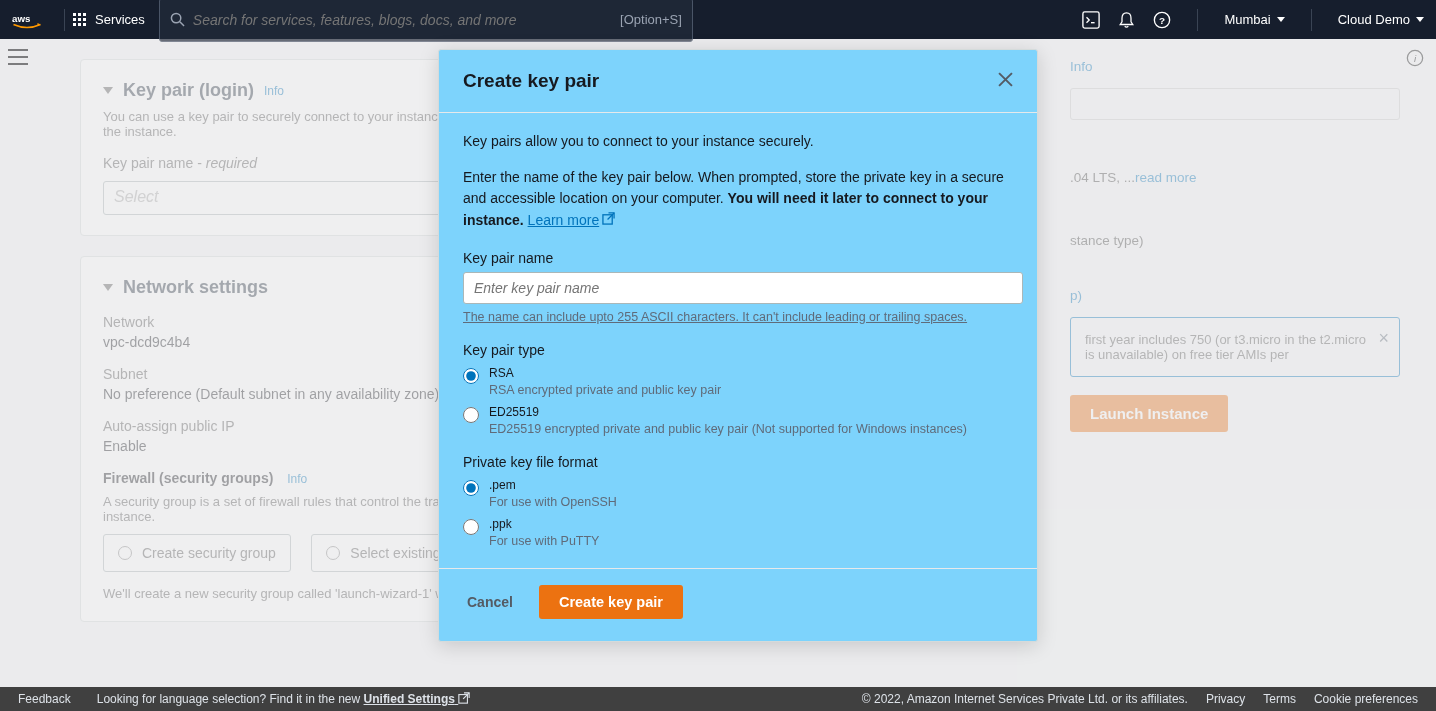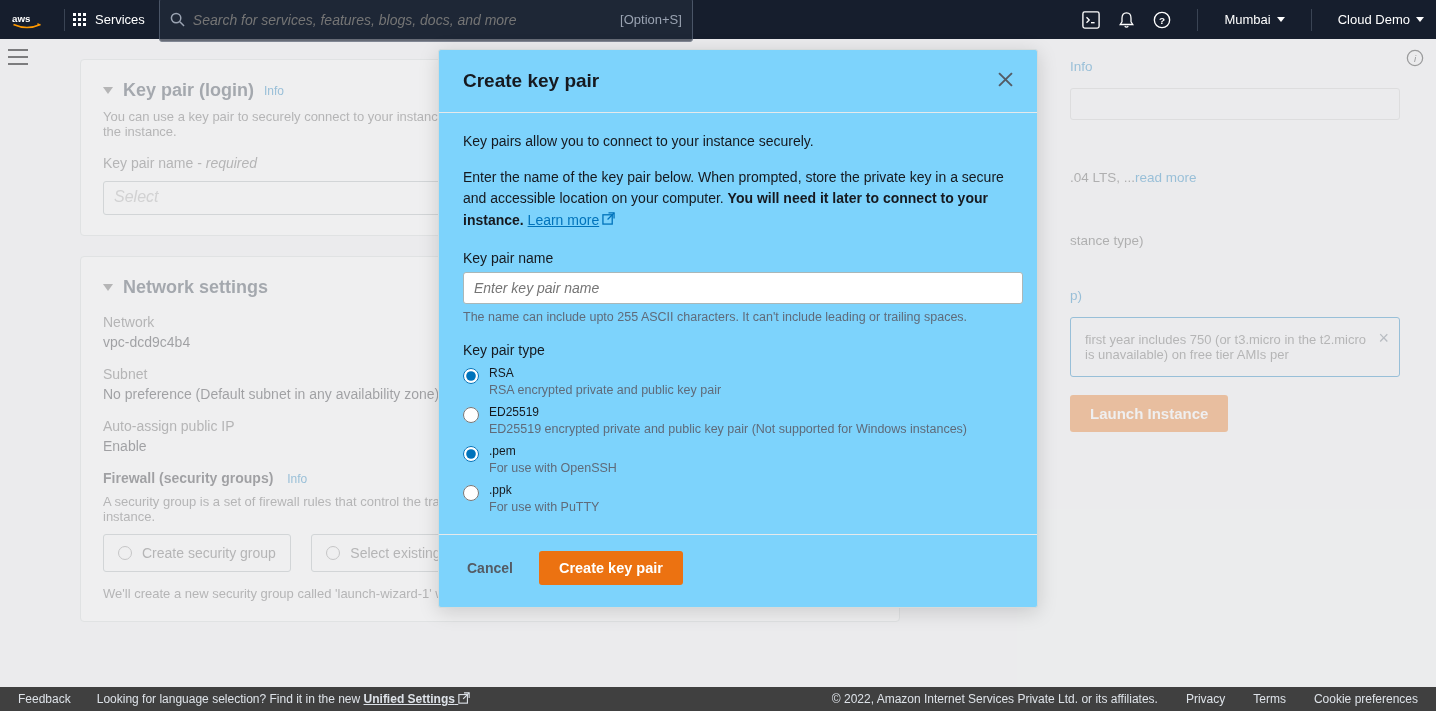--- a/index.html
+++ b/index.html
@@ -51,35 +51,35 @@
 .modal { position:absolute; left:438px; top:49px; width:600px; background:#7dd3fc; border:1px solid #d5dbdb; box-shadow:0 4px 20px rgba(0,0,0,0.15); border-radius:3px; }
 .modal .head { padding:20px 24px; display:flex; align-items:center; }
 .modal .head h2 { font-size:19px; font-weight:700; color:#16191f; }
 .modal .head .close { margin-left:auto; cursor:pointer; color:#545b64; }
 .modal .body { padding:4px 24px 20px 24px; border-top:1px solid #e6e9eb; }
 .modal .body p { font-size:14px; color:#16191f; line-height:1.55; margin:14px 0; }
 .modal .body a { color:#0073bb; text-decoration:underline; }
 .ext-ico { display:inline-block; margin-left:3px; }
 .section-label { font-size:14px; font-weight:400; color:#16191f; margin-top:18px; margin-bottom:6px; }
 .input { width:560px; height:32px; border:1px solid #aab7b8; border-radius:3px; padding:0 10px; font-size:14px; font-style:italic; color:#555; }
-.hint { font-size:12.5px; color:#5f6b7a; margin-top:6px; }
+.hint { font-size:12.5px; color:#5f6b7a; margin-top:6px;text-decoration:underline; }
 .radio-row { display:flex; align-items:flex-start; margin-top:8px; }
 .radio-row input[type=radio] { width:16px; height:16px; margin-top:2px; accent-color:#0073bb; }
 .radio-row .rtxt { margin-left:10px; }
 .radio-row .rtitle { font-size:12px; color:#16191f; }
 .radio-row .rdesc { font-size:12.5px; color:#5f6b7a; margin-top:3px; }
 .modal .foot { padding:16px 24px 22px 24px; border-top:1px solid #e6e9eb; display:flex; align-items:center; }
 .btn-cancel { background:none; border:none; font-size:14px; font-weight:700; color:#545b64; cursor:pointer; padding:6px 4px; }
 .btn-primary { background:#ec7211; color:#fff; border:none; border-radius:3px; padding:9px 20px; font-size:14.5px; font-weight:700; margin-left:22px; cursor:pointer; }
 
 
 .footer { position:absolute; bottom:0; left:0; right:0; height:24px; background:#404040; color:#dde2e8; font-size:12px; display:flex; align-items:center; padding:0 18px; }
 .footer a { color:#dde2e8; text-decoration:none; }
 .footer .us { text-decoration:underline; font-weight:600; }
-.footer .r { margin-left:auto; display:flex; gap:28px; }
+.footer .r { margin-left:auto; display:flex; gap:18px; }
 </style>
 </head>
 <body>
 
 <div class="topnav">
   <svg class="aws-logo" viewBox="0 0 40 24">
       <text x="0" y="14" font-size="13" font-weight="700" fill="#fff">aws</text>
       <path d="M2 18 Q20 26 38 18" stroke="#ff9900" stroke-width="2.2" fill="none"></path>
       <path d="M34 16 L38 18 L34 20" fill="#ff9900"></path>
     </svg>
@@ -229,20 +229,21 @@
         </div>
     </div>
     <div class="radio-row">
       <input type="radio" name="kptype" style="">
       <div class="rtxt">
           <div class="rtitle">ED25519</div>
           <div class="rdesc">ED25519 encrypted private and public key pair (Not supported for Windows instances)</div>
         </div>
     </div>
 
+    <div class="section-label">Private key file format</div>
     <div class="radio-row">
       <input type="radio" name="kformat" checked="" style="">
       <div class="rtxt">
           <div class="rtitle">.pem</div>
           <div class="rdesc">For use with OpenSSH</div>
         </div>
     </div>
     <div class="radio-row">
       <input type="radio" name="kformat" style="">
       <div class="rtxt">

